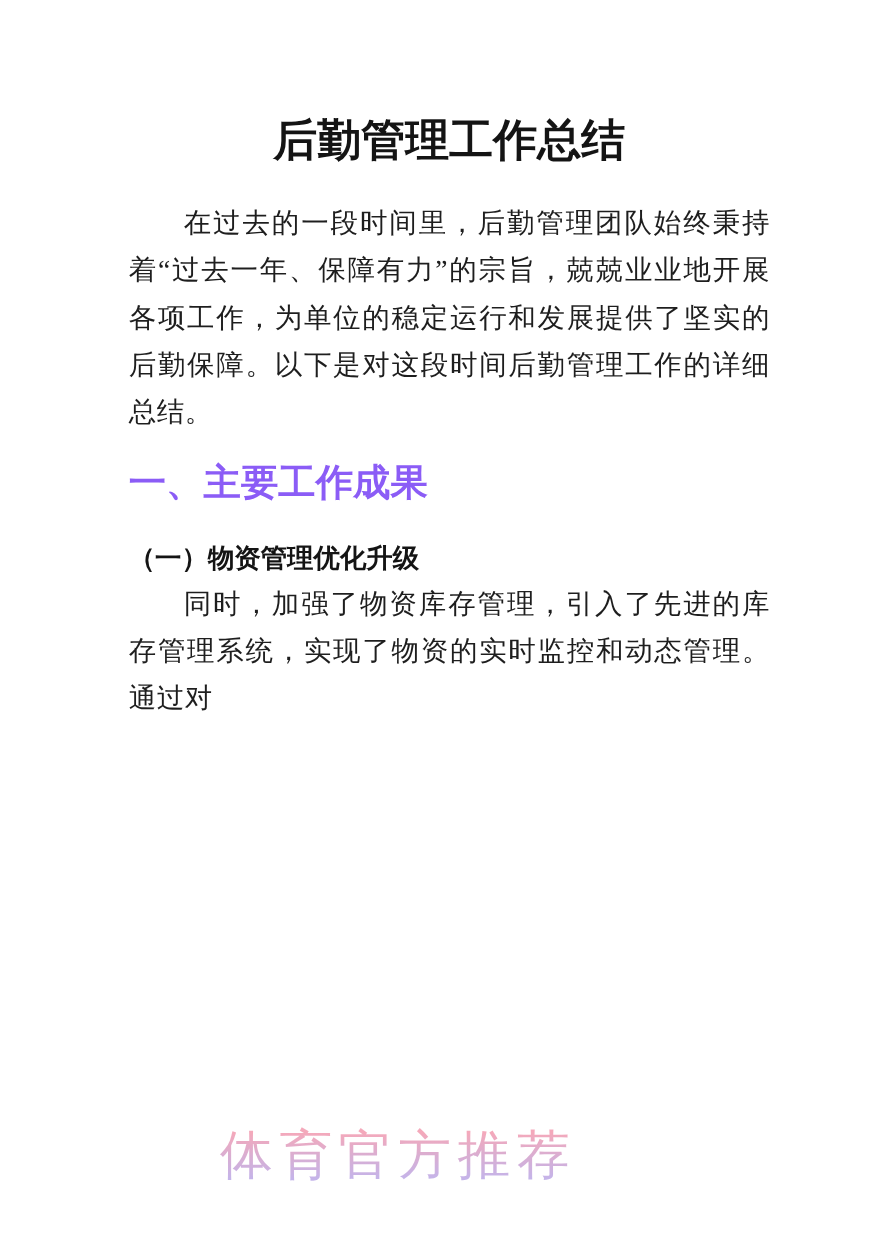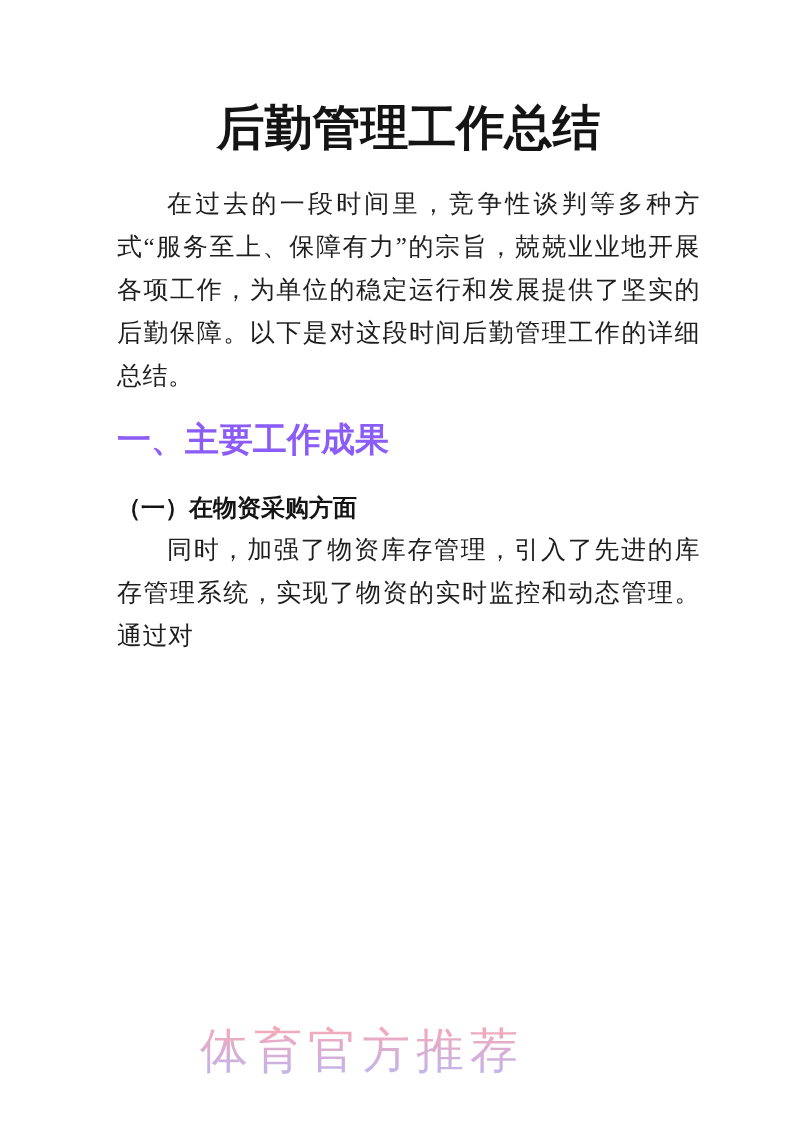--- a/index.html
+++ b/index.html
@@ -11,21 +11,21 @@
     position: relative;
     width: 800px;
     height: 1131px;
     background: #ffffff;
     padding: 0 100px 0 117px;
     overflow: hidden;
     color: #1e1e1e;
   }
   .doc-title {
     margin-top: 102px;
-    font-size: 48px;
+    font-size: 40px;
     line-height: 52px;
     font-weight: 700;
     text-align: center;
     color: #141414;
     white-space: nowrap;
   }
   .para {
     font-size: 25px;
     line-height: 43px;
     text-align: justify;
@@ -73,24 +73,24 @@
     }
   }
 </style>
 </head>
 <body>
 
 <div class="page">
 
   <h1 class="doc-title">后勤管理工作总结</h1>
 
-  <p class="para para-intro">在过去的一段时间里，竞争性谈判等多种方式“服务至上、保障有力”的宗旨，兢兢业业地开展各项工作，为单位的稳定运行和发展提供了坚实的后勤保障。以下是对这段时间后勤管理工作的详细总结。</p>
+  <p class="para para-intro">在过去的一段时间里，后勤管理团队始终秉持着“过去一年、保障有力”的宗旨，兢兢业业地开展各项工作，为单位的稳定运行和发展提供了坚实的后勤保障。以下是对这段时间后勤管理工作的详细总结。</p>
 
   <h2 class="section-heading">一、主要工作成果</h2>
 
-  <h3 class="subsection-heading">（一）在物资采购方面</h3>
+  <h3 class="subsection-heading">（一）物资管理优化升级</h3>
 
 
   <p class="para para-body2">同时，加强了物资库存管理，引入了先进的库存管理系统，实现了物资的实时监控和动态管理。通过对</p>
 
   <div class="watermark">体育官方推荐</div>
 
 </div>
 
 </body></html>

